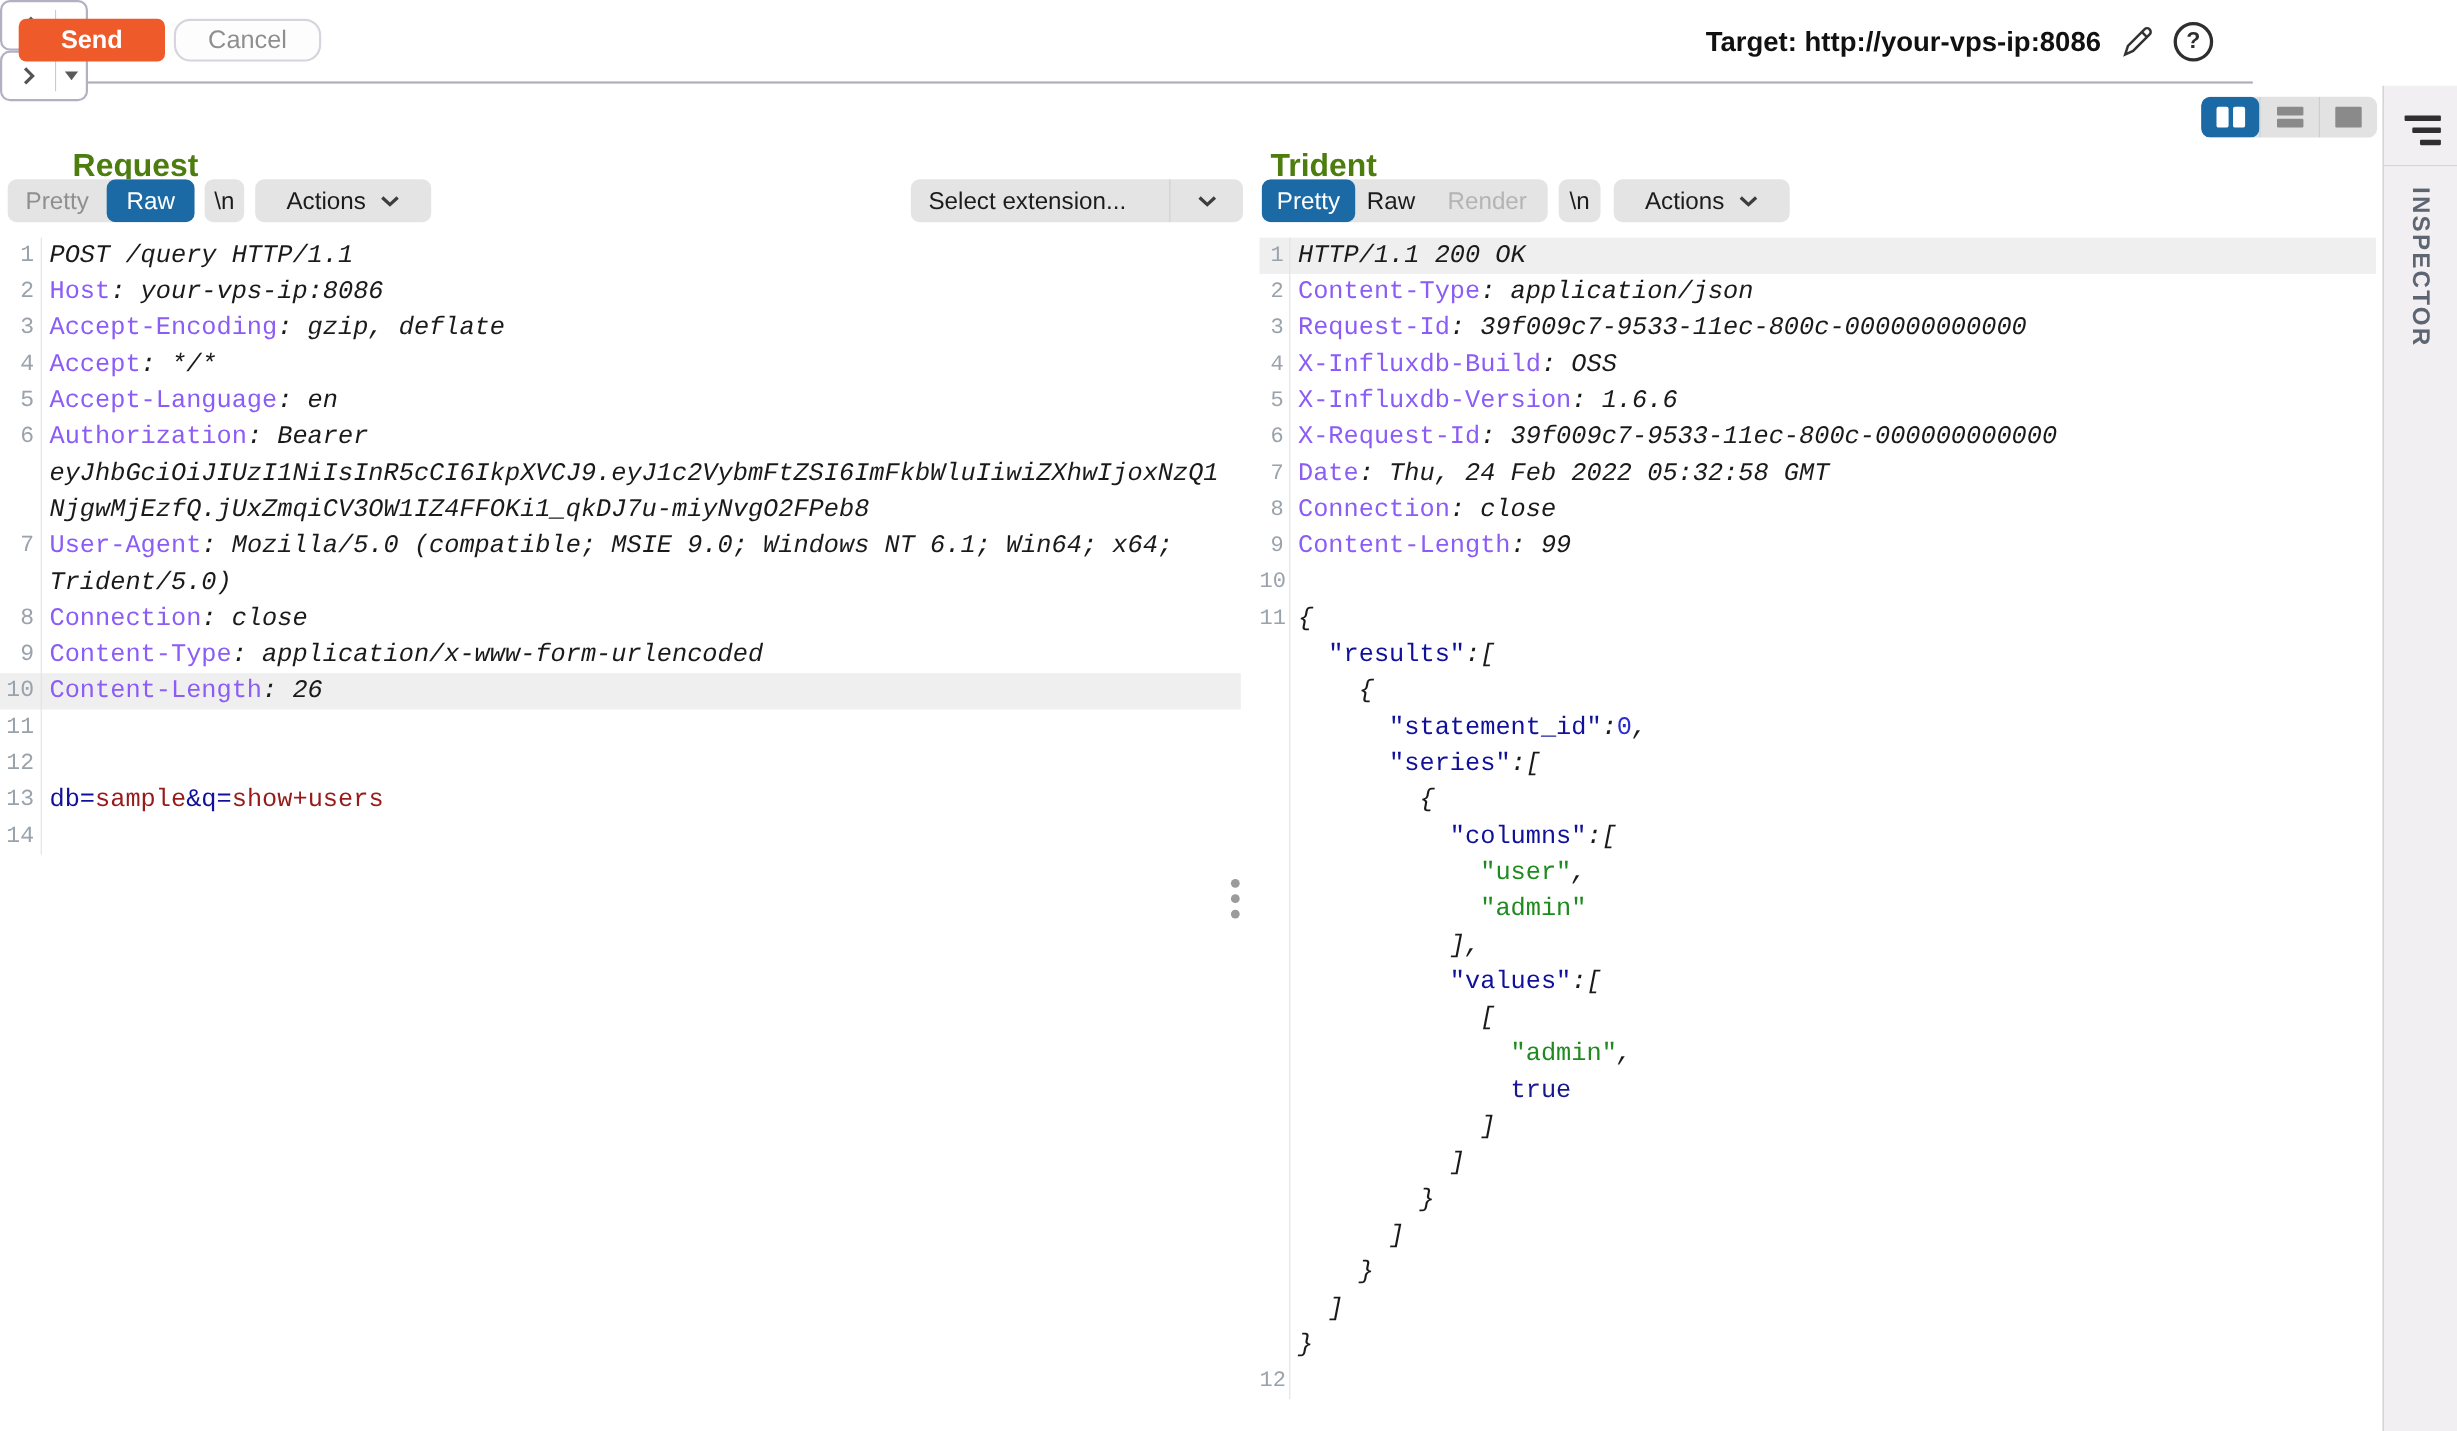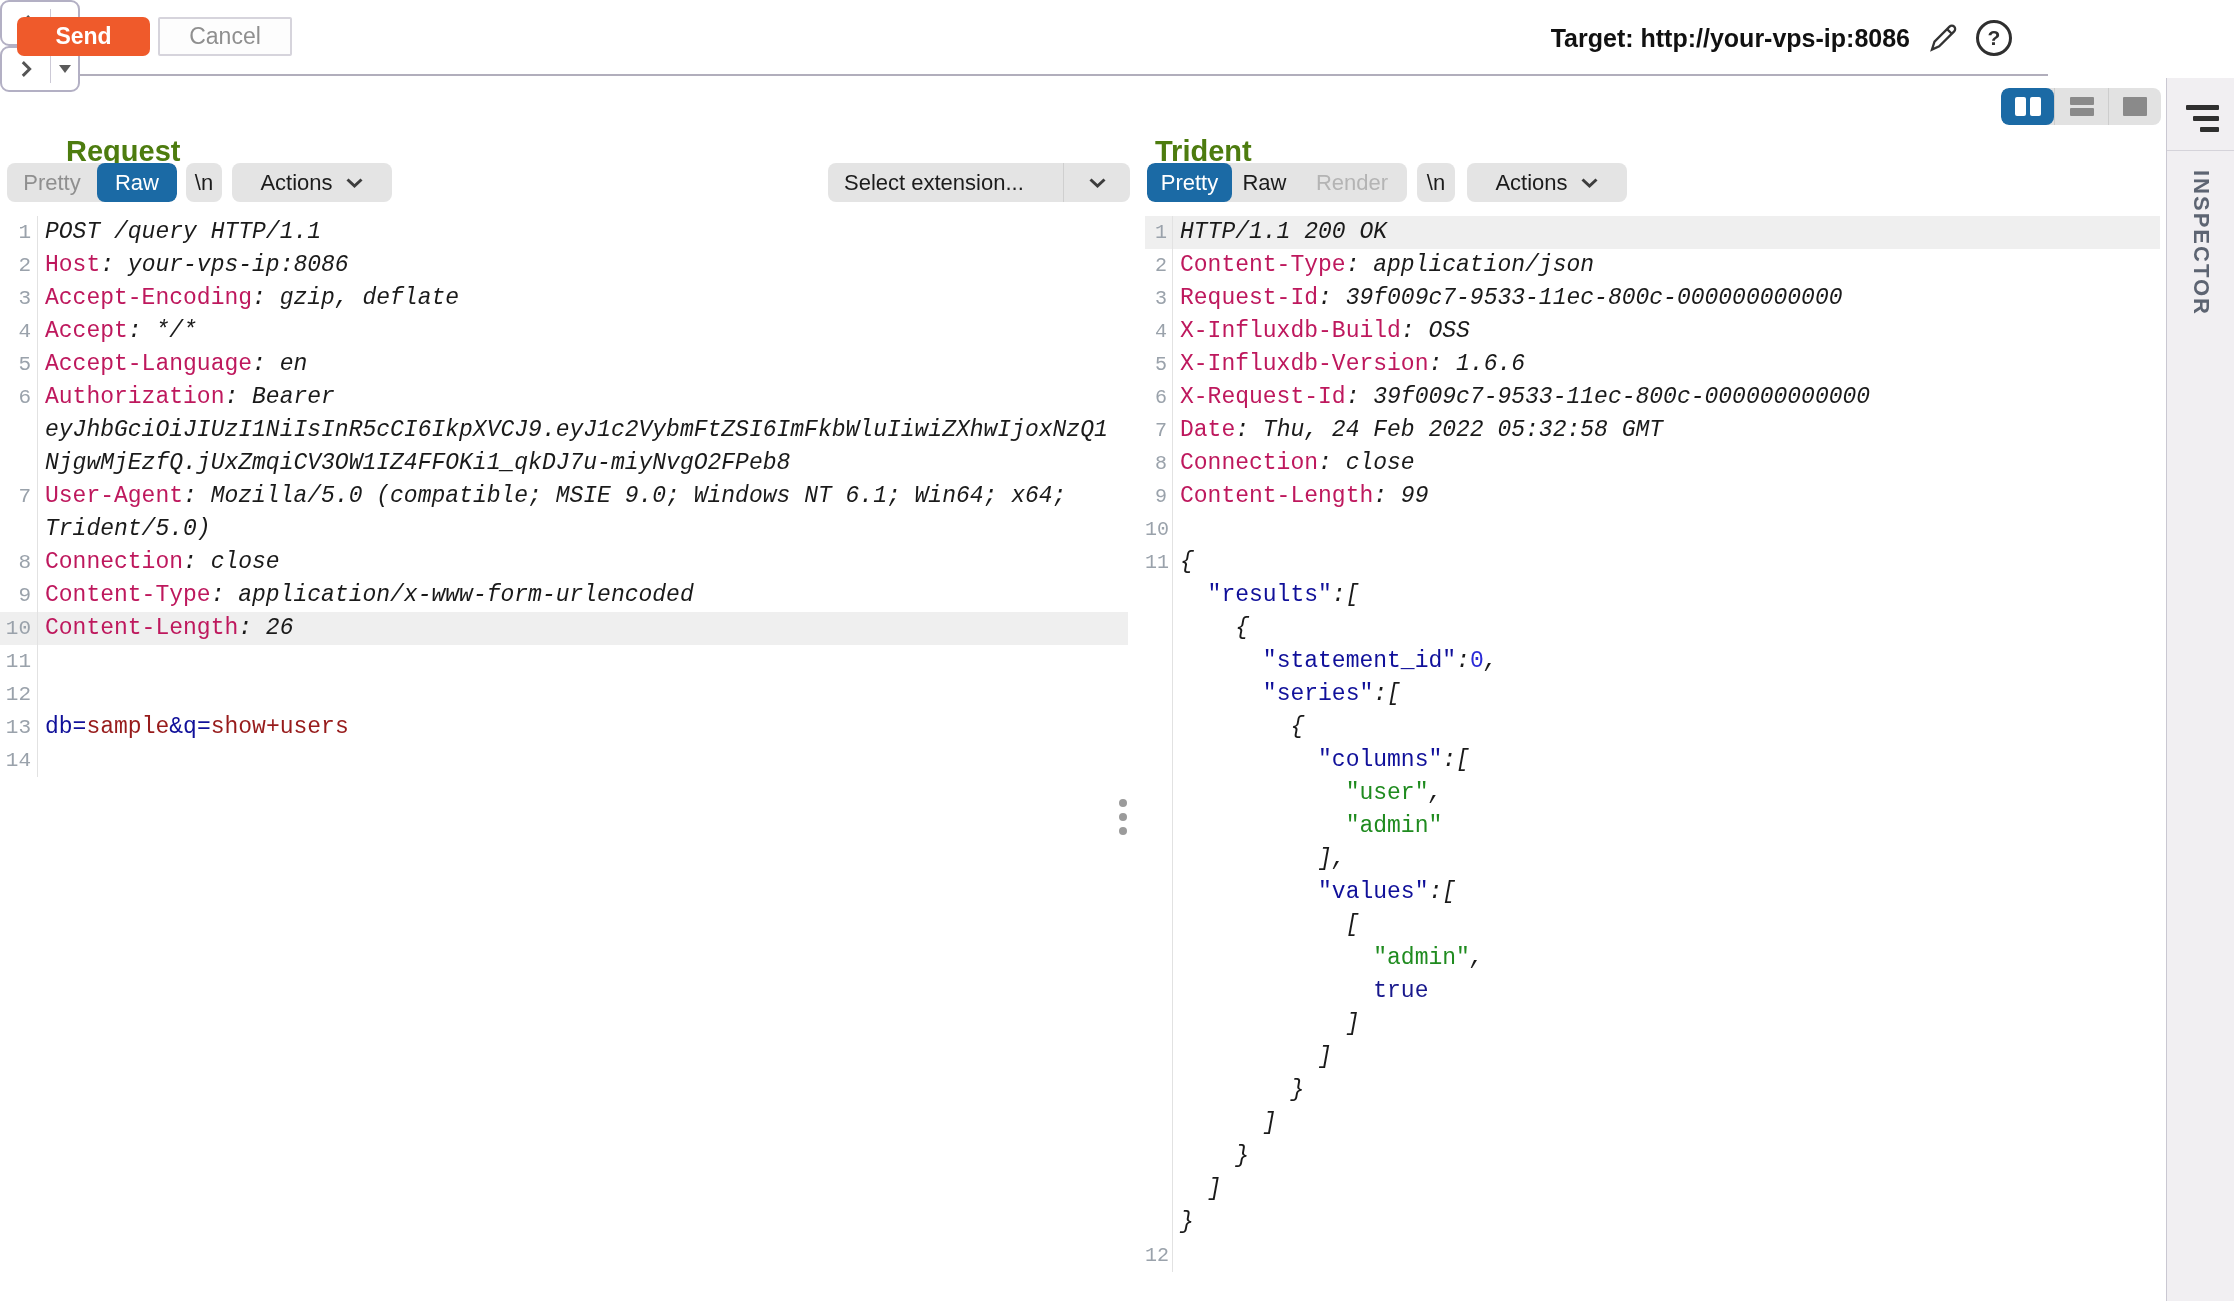--- a/index.html
+++ b/index.html
@@ -4,21 +4,21 @@
 <style>
   * { margin:0; padding:0; box-sizing:border-box; }
   html,body { width:2234px; height:1301px; background:#fff; overflow:hidden; }
   body { font-family:"Liberation Sans", sans-serif; color:#1c1c1c; }
   #app { position:relative; width:2234px; height:1301px; background:#fff; }
 
   
   .toolbar { position:absolute; left:0; top:0; width:2048px; height:76px; background:#fff; border-bottom:2px solid #b1aebc; }
   .btn { position:absolute; display:flex; align-items:center; justify-content:center; cursor:default; }
   .send-btn { left:17px; top:17px; width:133px; height:39px; background:#ef5a2b; color:#fff; font-weight:bold; font-size:23px; border-radius:7px; }
-  .cancel-btn { left:158px; top:17px; width:134px; height:39px; background:#fdfdfd; border:2px solid #d6d4dc; color:#8f8f8f; font-size:23px; border-radius:2px; }
+  .cancel-btn { left:158px; top:17px; width:134px; height:39px; background:#fdfdfd; border:2px solid #d6d4dc; color:#8f8f8f; font-size:23px; border-radius:15px; }
   .nav-btn { top:13px; width:80px; height:46px; border:2px solid #b3b0c4; border-radius:9px; background:#fff; display:flex; align-items:stretch; }
   .nav-back { left:303px; } .nav-fwd { left:390px; }
   .nav-main { width:48px; display:flex; align-items:center; justify-content:center; }
   .nav-split { width:1px; background:#ccc9d6; margin:7px 0; }
   .nav-caret { flex:1; display:flex; align-items:center; justify-content:center; }
   .caret-down { width:0; height:0; border-left:6px solid transparent; border-right:6px solid transparent; border-top:8px solid #5a5a5a; }
   .target-area { position:absolute; right:36px; top:0; height:76px; display:flex; align-items:center; gap:16px; }
   .target-label { font-size:25px; font-weight:bold; color:#111; }
   .icon-btn { display:flex; align-items:center; justify-content:center; }
   .help-circle { width:36px; height:36px; border:3px solid #2f2f2f; border-radius:50%; font-size:21px; font-weight:bold; color:#2f2f2f; display:flex; align-items:center; justify-content:center; }
@@ -53,21 +53,21 @@
   .editor { position:absolute; top:216px; font-family:"Liberation Mono","DejaVu Sans Mono",monospace; font-size:23px; }
   .editor-request { left:0; width:1128px; }
   .editor-response { left:1145px; width:1015px; }
   .code-row { display:flex; height:33px; line-height:33px; }
   .code-row.hl { background:#efefef; }
   .ln { color:#9aa2ab; text-align:right; flex:none; border-right:1px solid #e2e2e2; }
   .editor-request .ln { width:38px; padding-right:6px; font-size:21px; }
   .editor-response .ln { width:28px; padding-right:5px; font-size:20px; }
   .code { white-space:pre; padding-left:7px; color:#1a1a1a; }
   .tok-plain { color:#1a1a1a;font-style:italic; }
-  .tok-hname { color:#be185d;text-align:right; }
+  .tok-hname { color:#8b5cf6;text-align:right; }
   .tok-pname { color:#10109a; }
   .tok-psym  { color:#10109a; }
   .tok-pval  { color:#971b1b; }
   .tok-jkey  { color:#10109a; }
   .tok-jstr  { color:#1f8b1f; }
   .tok-jnum  { color:#2a2ad7; }
   .tok-jbool { color:#18188c; }
 
   
   .splitter { position:absolute; left:1118px; top:799px; width:10px; height:48px; display:flex; flex-direction:column; align-items:center; gap:6px; cursor:col-resize; }

